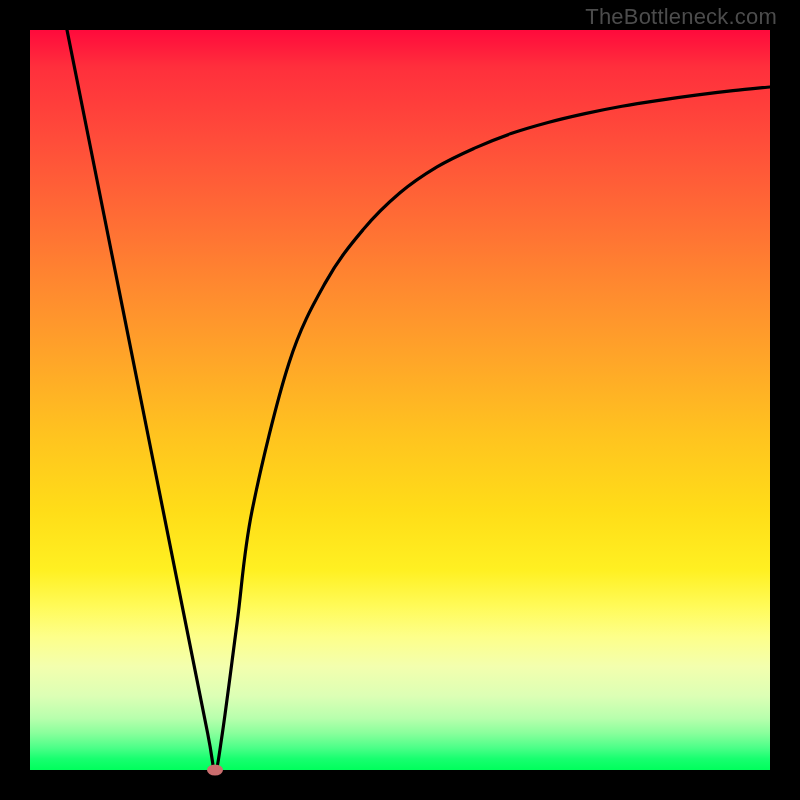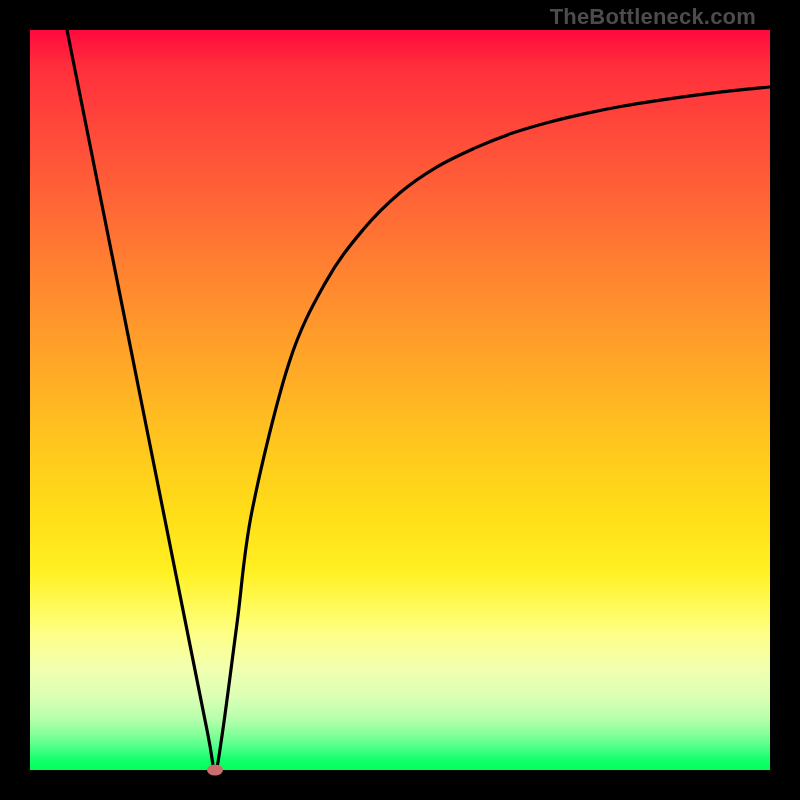--- a/index.html
+++ b/index.html
@@ -42,24 +42,24 @@
       #b8ffad 93%,
       #8aff9c 95%,
       #4cff88 97%,
       #17ff6f 98.5%,
       #00ff5c 100%
     );
   }
   .watermark {
     position: absolute;
     top: 4px;
-    right: 44px;
+    right: 23px;
     color: #4c4c4c;
     font-size: 22px;
-    font-weight: 700;
+    font-weight: 400;
     letter-spacing: 0.2px;
     user-select: none;
   }
   svg.curve {
     position: absolute;
     left: 0;
     top: 0;
     width: 740px;
     height: 740px;
   }

